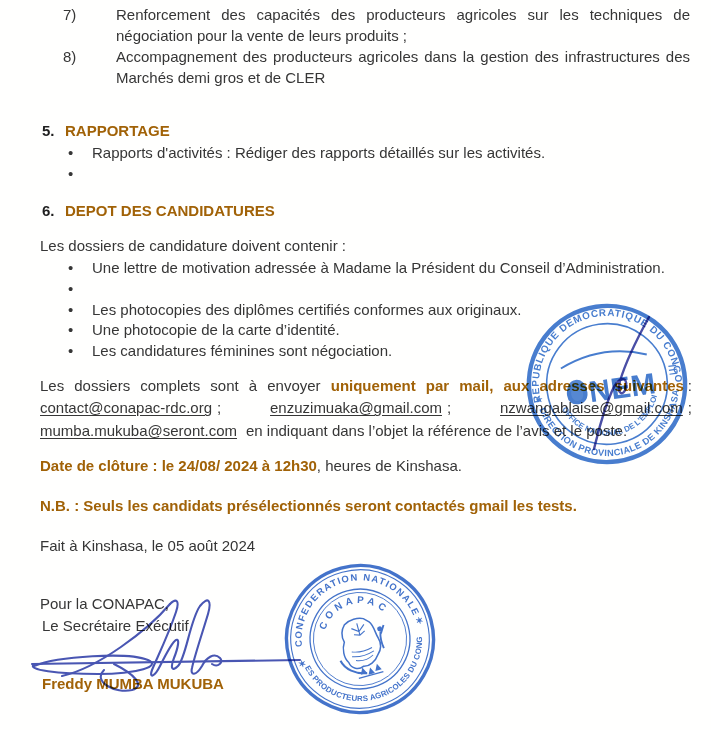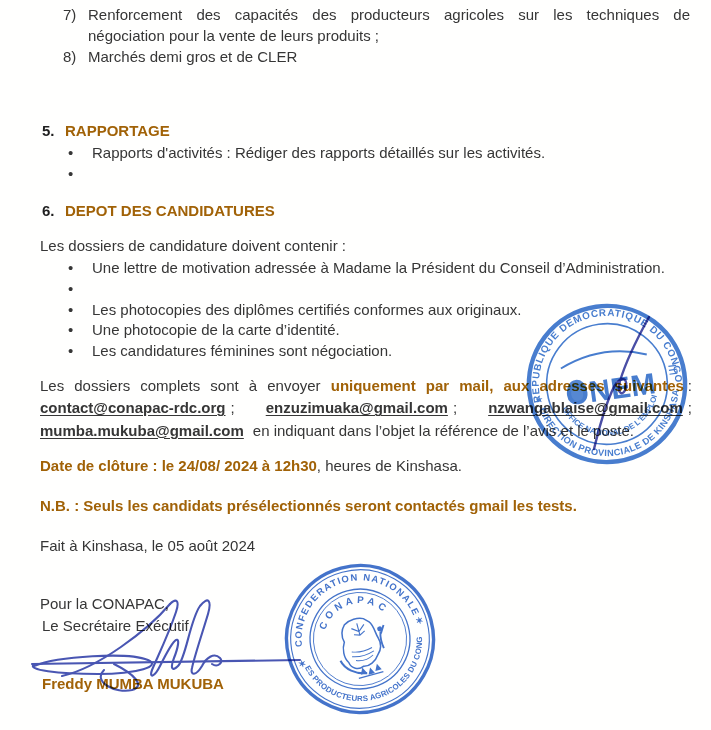--- a/index.html
+++ b/index.html
@@ -9,35 +9,35 @@
     background:#fffffe;overflow:hidden;
     font-family:"Liberation Sans", sans-serif;
     font-size:15px;color:#363636;
     -webkit-font-smoothing:antialiased;
   }
   .abs{position:absolute;}
   b,.bold{font-weight:bold;color:#a16207;}
   
   .numitem{display:flex;left:63px;width:627px;line-height:21px;}
   .numitem .num{width:25px;flex:none;}
-  .numitem .itext{width:602px;}
+  .numitem .itext{width:602px;margin-left:28px;}
   .jl{text-align:justify;text-align-last:justify;}
   
   .sechead{display:flex;left:42px;line-height:17px;}
   .sechead .num{width:23px;flex:none;font-weight:bold;color:#1e1e1e;}
   
   .blist{left:68px;width:634px;}
   .brow{display:flex;}
   .s5 .brow{line-height:20.5px;}
   .s6 .brow{line-height:20.8px;}
   .brow .dot{width:24px;flex:none;font-size:15px;}
   
   #mailpara{left:40px;width:652px;line-height:22.4px;}
   .mailrow{display:flex;justify-content:space-between;}
-  .u{text-decoration:underline;text-underline-offset:2px;font-weight:bold;}
+  .u{text-decoration:underline;text-underline-offset:2px;}
   .semi{margin-left:5px;}
   .colon{margin-left:4px;}
   .tailgap{margin-left:9px;}
   .line{left:40px;line-height:18px;}
   
   .stamp{mix-blend-mode:multiply;opacity:.88;}
   .pen{mix-blend-mode:multiply;opacity:.92;}
   svg text{font-family:"Liberation Sans", sans-serif;}
 </style>
 </head>
@@ -49,20 +49,21 @@
     <span class="num">7)</span>
     <div class="itext">
       <div class="jl">Renforcement des capacités des producteurs agricoles sur les techniques de</div>
       <div>négociation pour la vente de leurs produits ;</div>
     </div>
   </div>
 
   <div class="abs numitem" style="top:46px">
     <span class="num">8)</span>
     <div class="itext">
+      <div class="jl">Accompagnement des producteurs agricoles dans la gestion des infrastructures des</div>
       <div>Marchés demi gros et de CLER</div>
     </div>
   </div>
 
   <div class="abs sechead" style="top:122px">
     <span class="num">5.</span>
     <span class="bold">RAPPORTAGE</span>
   </div>
   <div class="abs blist s5" style="top:143px">
     <div class="brow">
@@ -105,21 +106,21 @@
     <div class="jl">
       <span>Les dossiers complets sont à envoyer</span>
       <b>uniquement par mail, aux adresses suivantes</b><span class="colon">:</span>
     </div>
     <div class="mailrow">
       <span><span class="u">contact@conapac-rdc.org</span><span class="semi">;</span></span>
       <span><span class="u">enzuzimuaka@gmail.com</span><span class="semi">;</span></span>
       <span><span class="u">nzwangablaise@gmail.com</span><span class="semi">;</span></span>
     </div>
     <div>
-      <span class="u">mumba.mukuba@gmail.com</span><span class="tailgap">en indiquant dans l’objet la référence de l’avis et le poste.</span>
+      <span class="u">mumba.mukuba@seront.com</span><span class="tailgap">en indiquant dans l’objet la référence de l’avis et le poste.</span>
     </div>
   </div>
 
   <div class="abs line" style="top:457px">
     <b>Date de clôture : le 24/08/ 2024 à 12h30</b><span>, heures de Kinshasa.</span>
   </div>
   <div class="abs line bold" style="top:497px">N.B. : Seuls les candidats présélectionnés seront contactés gmail les tests.</div>
   <div class="abs line" style="top:537px">Fait à Kinshasa, le 05 août 2024</div>
   <div class="abs line" style="top:595px">Pour la CONAPAC,</div>
   <div class="abs line" style="top:617px;left:42px">Le Secrétaire Exécutif</div>

